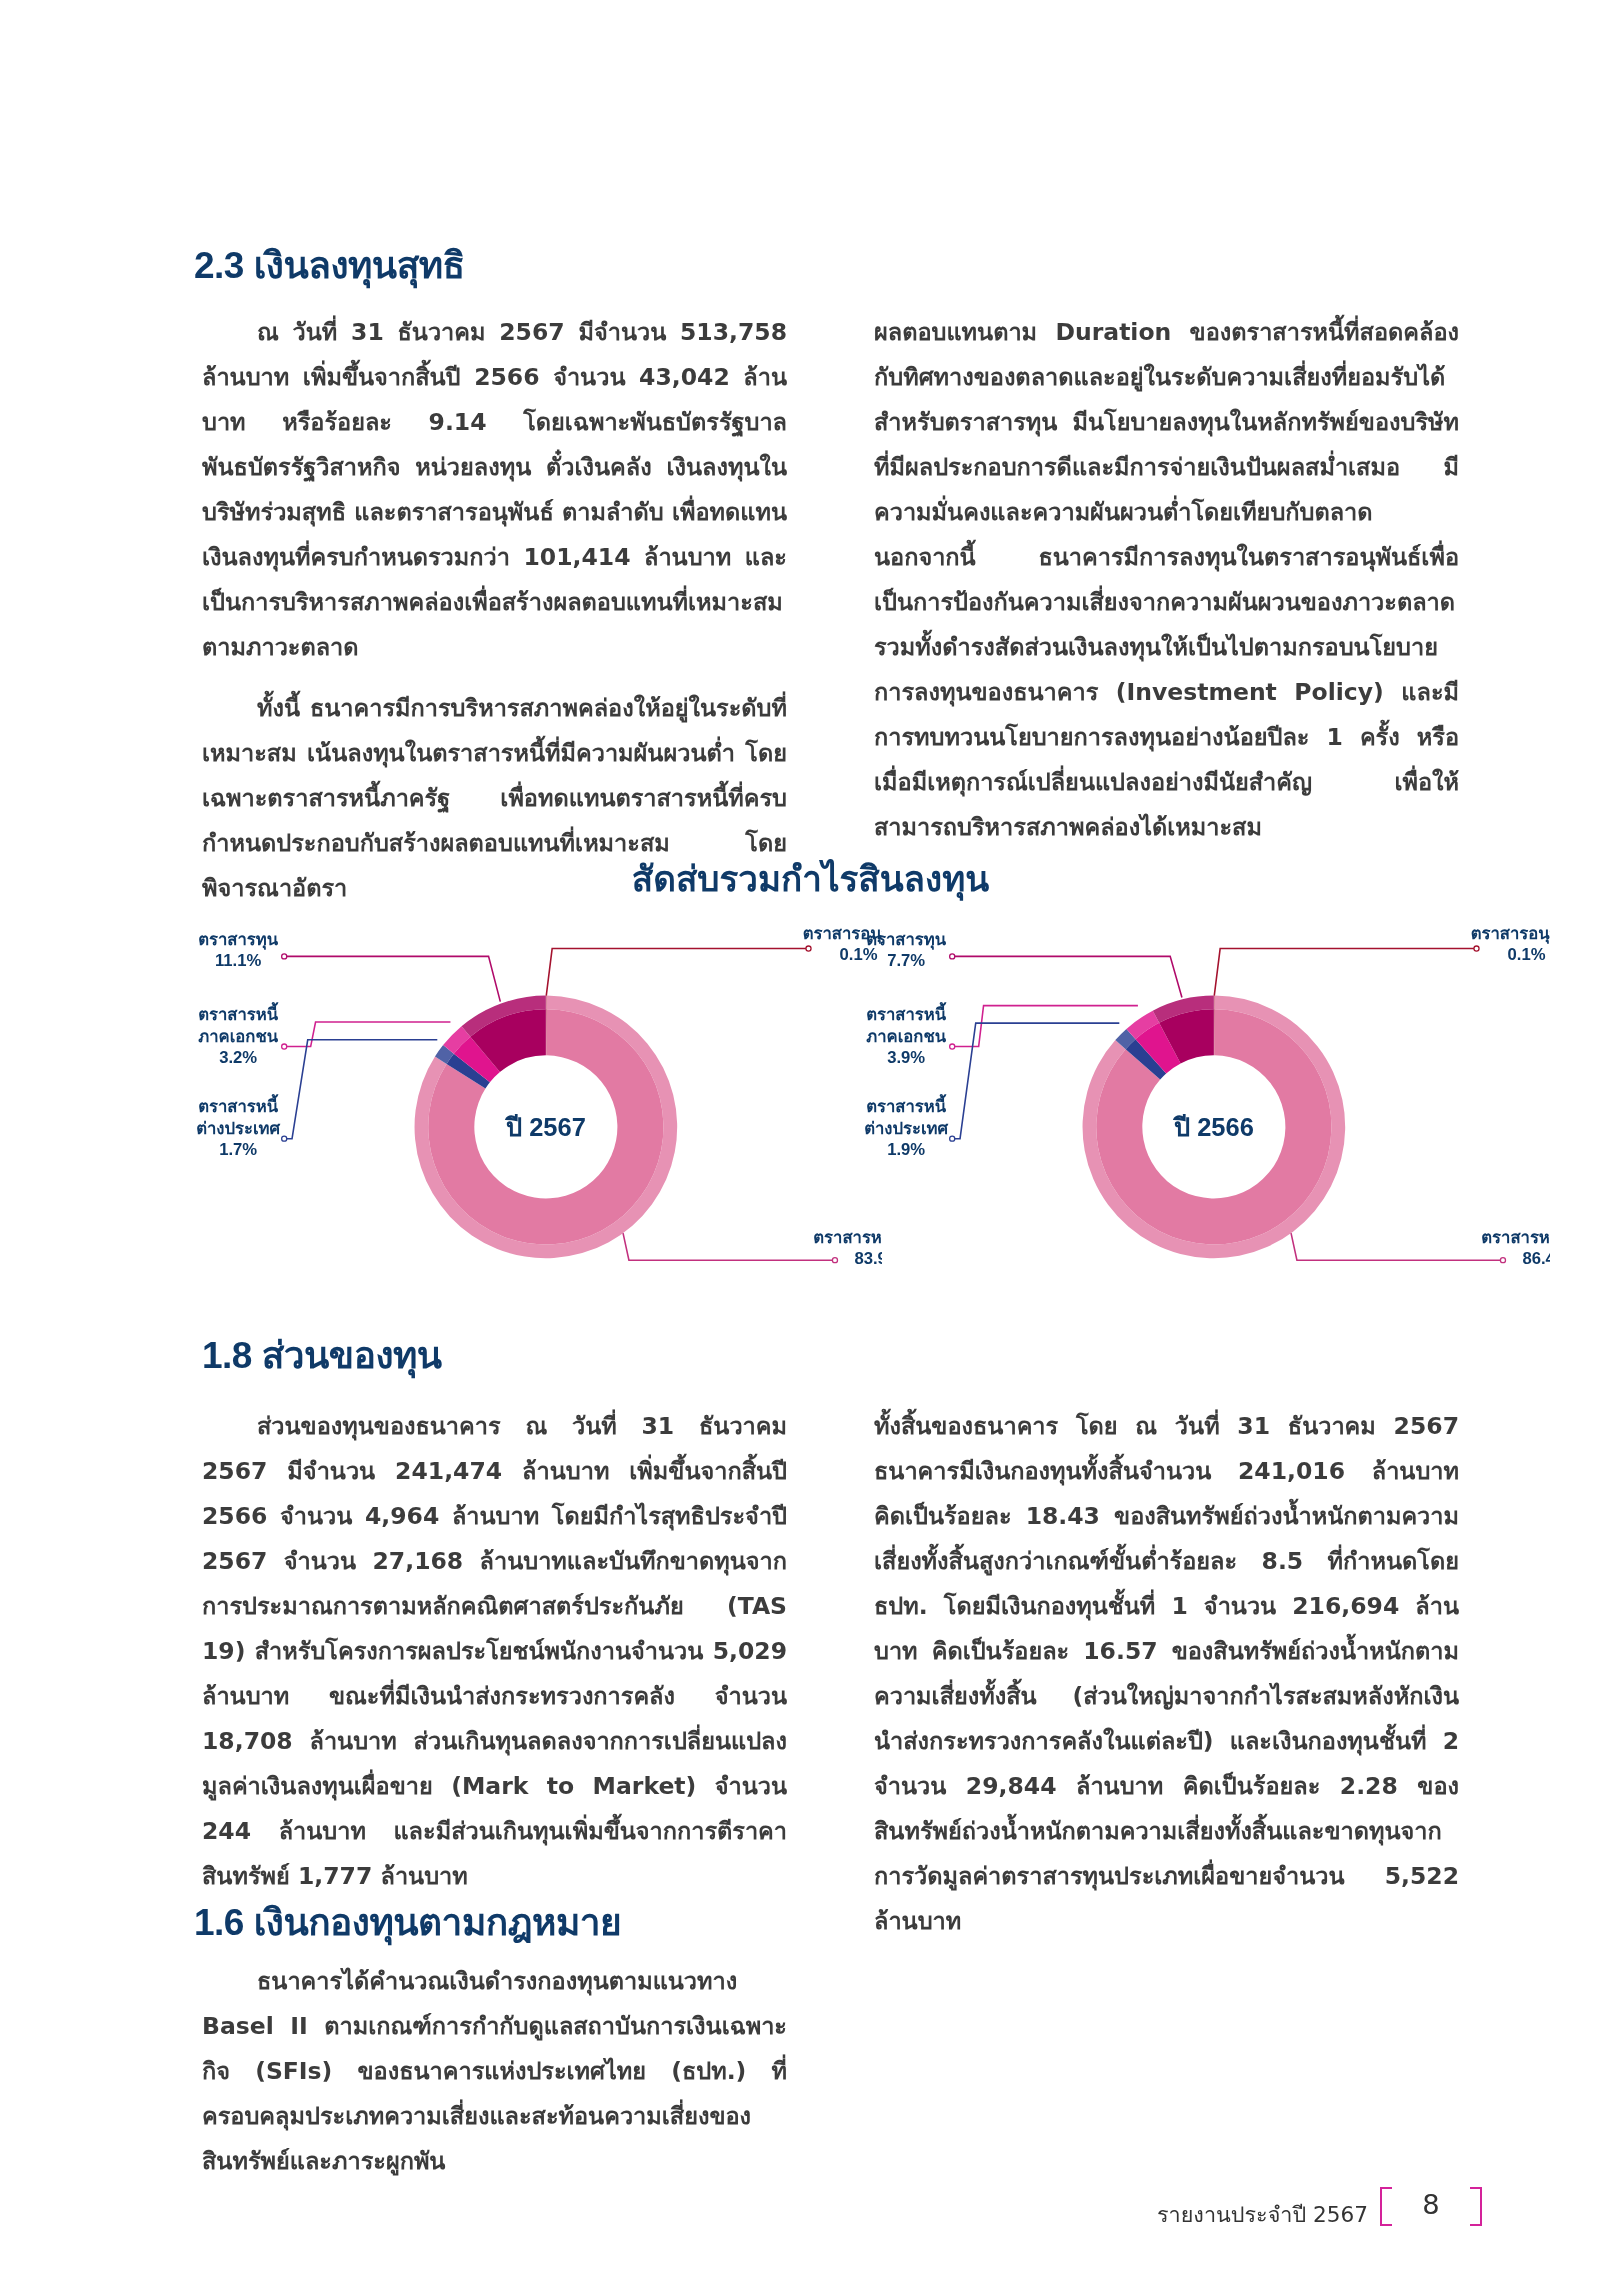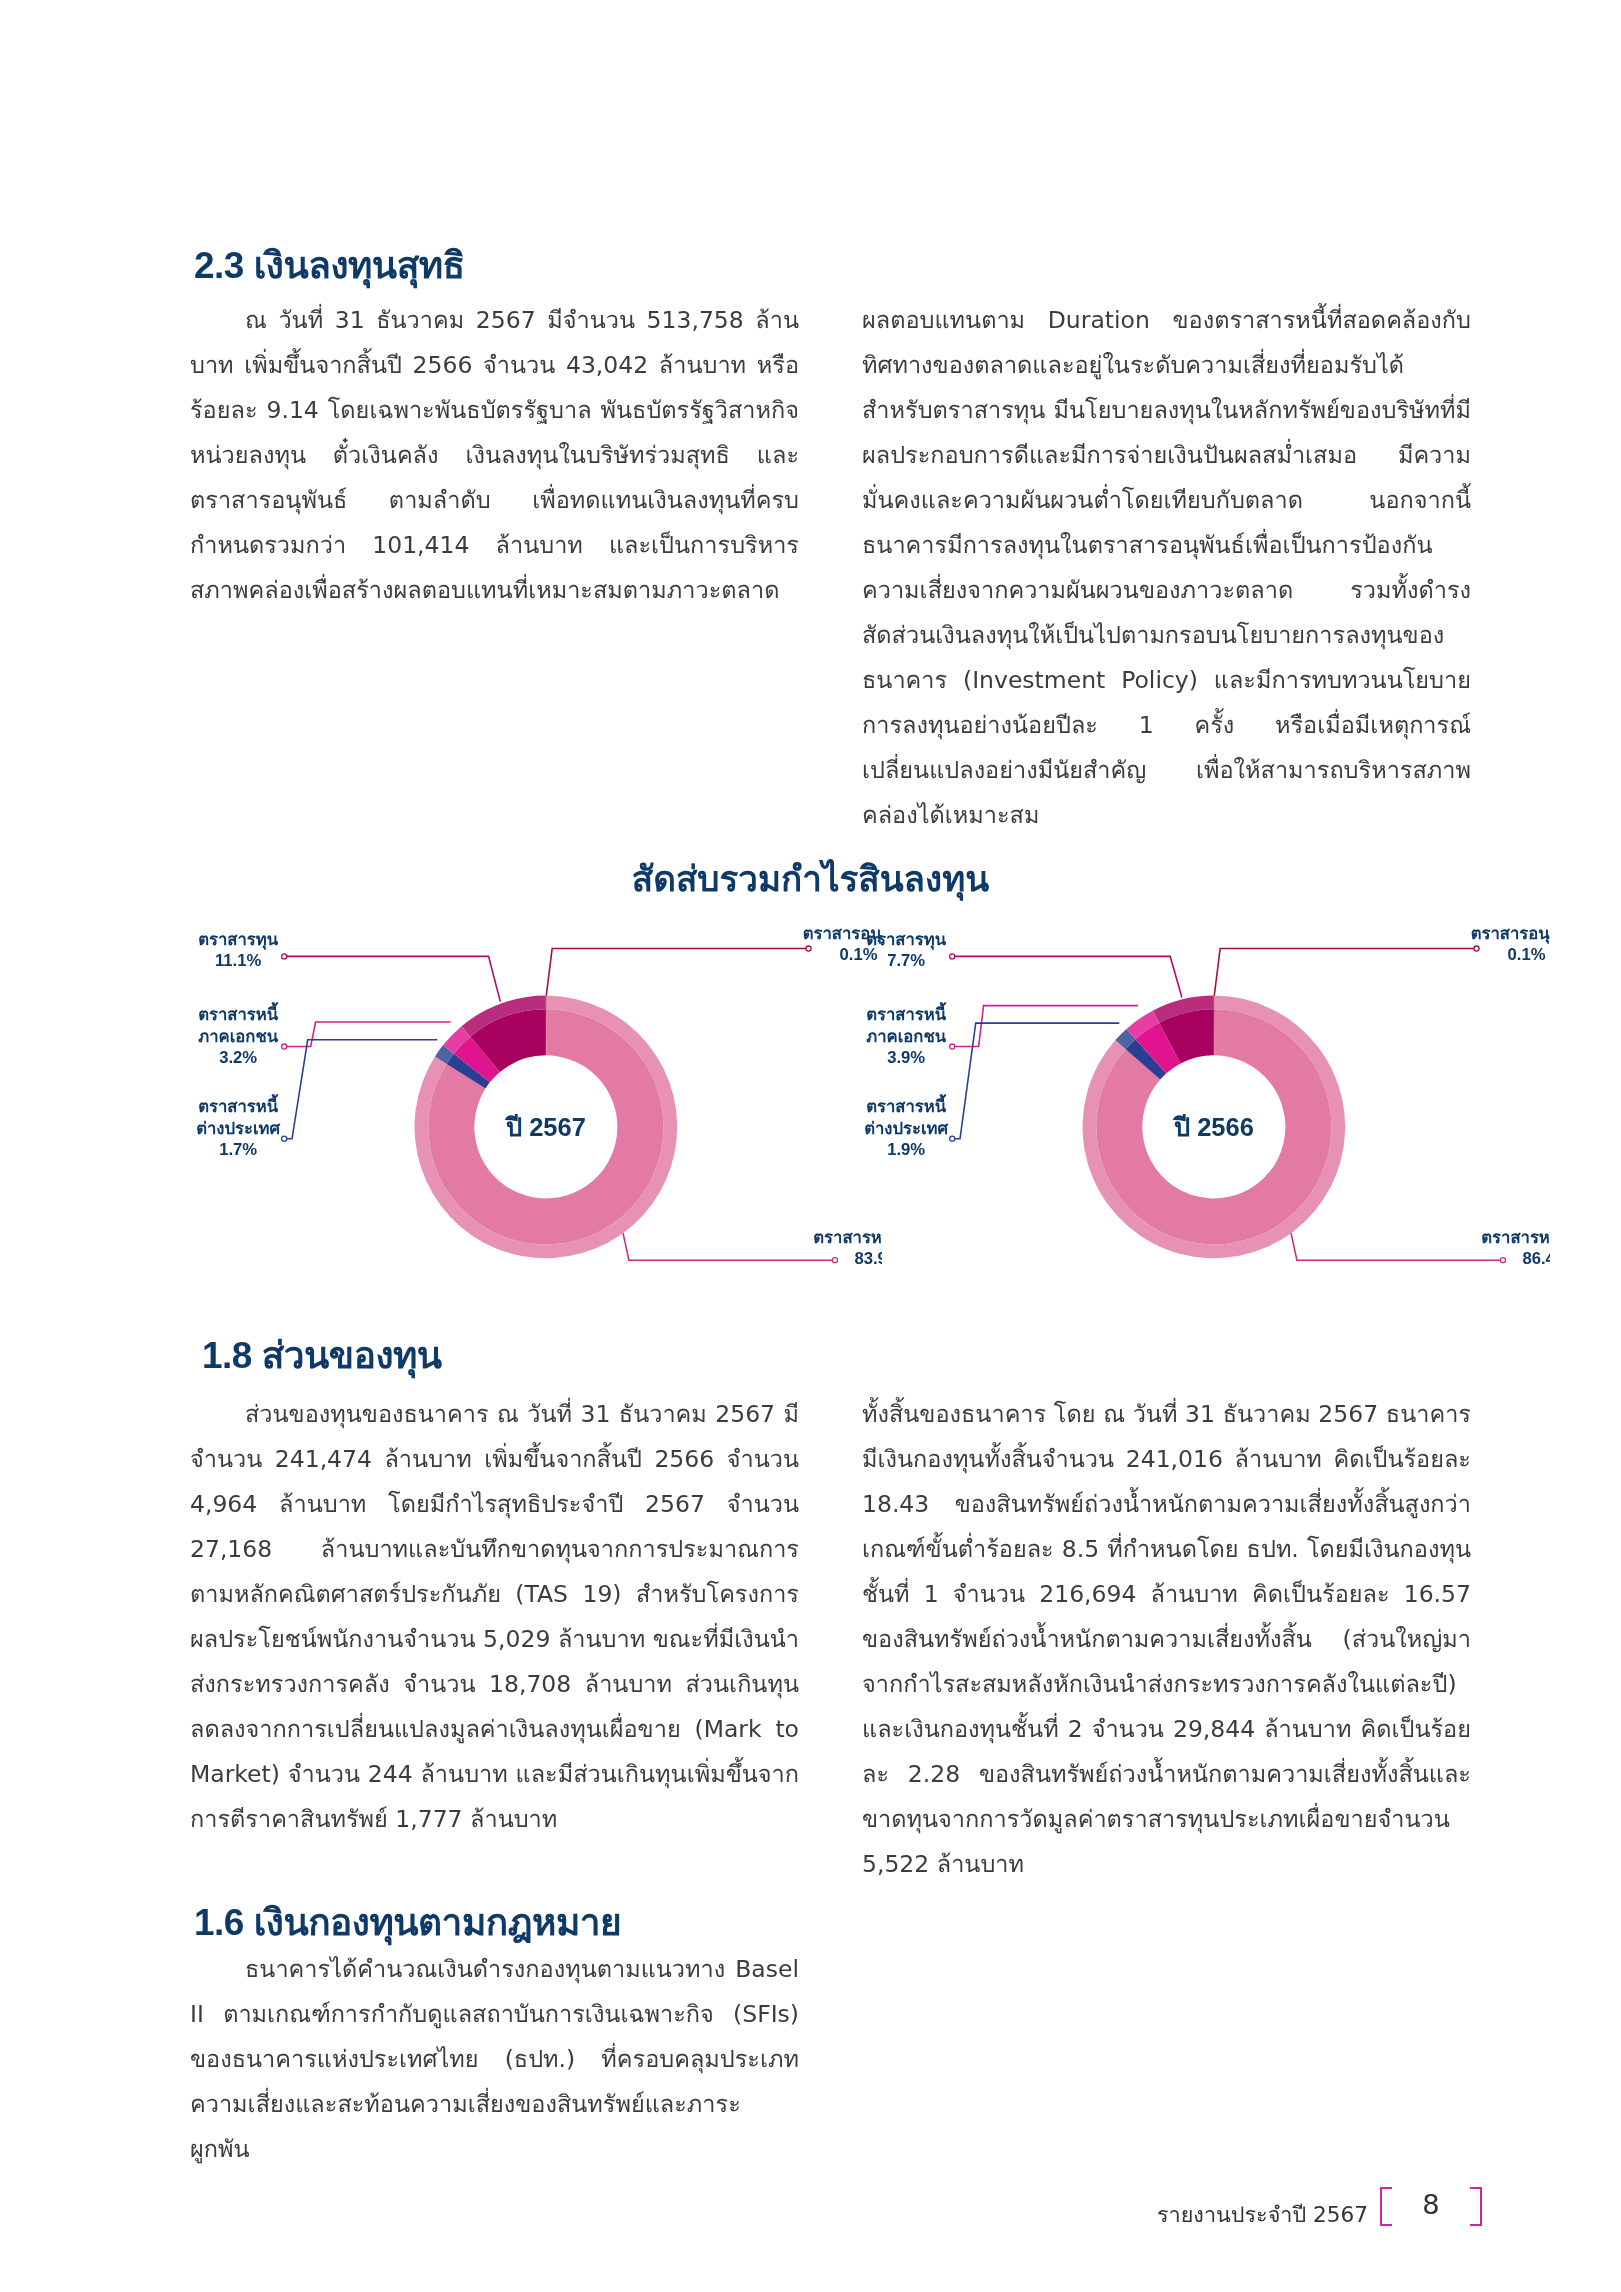--- a/index.html
+++ b/index.html
@@ -2,40 +2,41 @@
 <html><head>
 <meta charset="utf-8">
 <style>
   html, body { margin: 0; padding: 0; background: #ffffff; }
   body { width: 1621px; height: 2293px; position: relative; overflow: hidden;
          font-family: "DejaVu Sans", "Liberation Sans", sans-serif; color: #3a3a3a; }
   .h2 { position: absolute; font-family: "Liberation Sans", sans-serif; font-weight: bold;
         color: #0f3a68; font-size: 37px; margin: 8px; letter-spacing: -0.5px; }
   .col { position: absolute; width: 617px; font-size: 23.5px; line-height: 45px;
          text-align: justify; text-justify: inter-character; color: #3c3c3c; }
-  .col p { margin: 4px; }
+  .col p { margin: 16px; font-weight: bold; }
   .indent { text-indent: 55px; }
   .chart-title { position: absolute; left: 0; width: 1621px; top: 851px; text-align: center;
                  font-family: "Liberation Sans", sans-serif; font-weight: bold; font-size: 35px; color: #0f3a68; }
   .chart-wrap { position: absolute; top: 921px; width: 686px; height: 353px; }
   .footer-text { position: absolute; right: 253px; top: 2197px; font-size: 21.6px; color: #333;
                  font-family: "DejaVu Sans", sans-serif; }
   .page-num { position: absolute; left: 1380px; top: 2187px; width: 102px; height: 39px; }
   .bracket { position: absolute; top: 0; width: 9.8px; height: 35px; border: 2px solid #d4229a; }
   .bracket.l { left: 0; border-right: none; }
   .bracket.r { right: 0; border-left: none; }
   .page-num .num { position: absolute; left: 0; width: 100%; top: 2px; text-align: center; font-size: 27.4px; color: #333; }
   svg text { font-family: "Liberation Sans", sans-serif; }
 </style>
 </head>
 <body>
 
 <h2 class="h2" style="left:186px; top:227px;">2.3 เงินลงทุนสุทธิ</h2>
 <div class="col" style="left:186px; top:294px;">
   <p class="indent">ณ วันที่ 31 ธันวาคม 2567 มีจำนวน 513,758 ล้านบาท เพิ่มขึ้นจากสิ้นปี 2566 จำนวน 43,042 ล้านบาท หรือร้อยละ 9.14 โดยเฉพาะพันธบัตรรัฐบาล พันธบัตรรัฐวิสาหกิจ หน่วยลงทุน ตั๋วเงินคลัง เงินลงทุนในบริษัทร่วมสุทธิ และตราสารอนุพันธ์ ตามลำดับ เพื่อทดแทนเงินลงทุนที่ครบกำหนดรวมกว่า 101,414 ล้านบาท และเป็นการบริหารสภาพคล่องเพื่อสร้างผลตอบแทนที่เหมาะสมตามภาวะตลาด</p>
+  <p class="indent">ทั้งนี้ ธนาคารมีการบริหารสภาพคล่องให้อยู่ในระดับที่เหมาะสม เน้นลงทุนในตราสารหนี้ที่มีความผันผวนต่ำ โดยเฉพาะตราสารหนี้ภาครัฐ เพื่อทดแทนตราสารหนี้ที่ครบกำหนดประกอบกับสร้างผลตอบแทนที่เหมาะสม โดยพิจารณาอัตรา</p>
 </div>
 <div class="col" style="left:858px; top:294px;">
   <p>ผลตอบแทนตาม Duration ของตราสารหนี้ที่สอดคล้องกับทิศทางของตลาดและอยู่ในระดับความเสี่ยงที่ยอมรับได้สำหรับตราสารทุน มีนโยบายลงทุนในหลักทรัพย์ของบริษัทที่มีผลประกอบการดีและมีการจ่ายเงินปันผลสม่ำเสมอ มีความมั่นคงและความผันผวนต่ำโดยเทียบกับตลาด นอกจากนี้ ธนาคารมีการลงทุนในตราสารอนุพันธ์เพื่อเป็นการป้องกันความเสี่ยงจากความผันผวนของภาวะตลาด รวมทั้งดำรงสัดส่วนเงินลงทุนให้เป็นไปตามกรอบนโยบายการลงทุนของธนาคาร (Investment Policy) และมีการทบทวนนโยบายการลงทุนอย่างน้อยปีละ 1 ครั้ง หรือเมื่อมีเหตุการณ์เปลี่ยนแปลงอย่างมีนัยสำคัญ เพื่อให้สามารถบริหารสภาพคล่องได้เหมาะสม</p>
 </div>
 
 <div class="chart-title">สัดส่บรวมกำไรสินลงทุน</div>
 
 <div class="chart-wrap" id="chart0" style="left:196px;"><svg width="686" height="353" viewBox="-60 -10 700 360">
       <g>
         <path d="M297,66 A134,134 0 0 1 297.8419412913849,66.00264504527763 L297.7539772758671,80.00236869726355 A120,120 0 0 0 297,80 Z" fill="#b43d54"></path>

